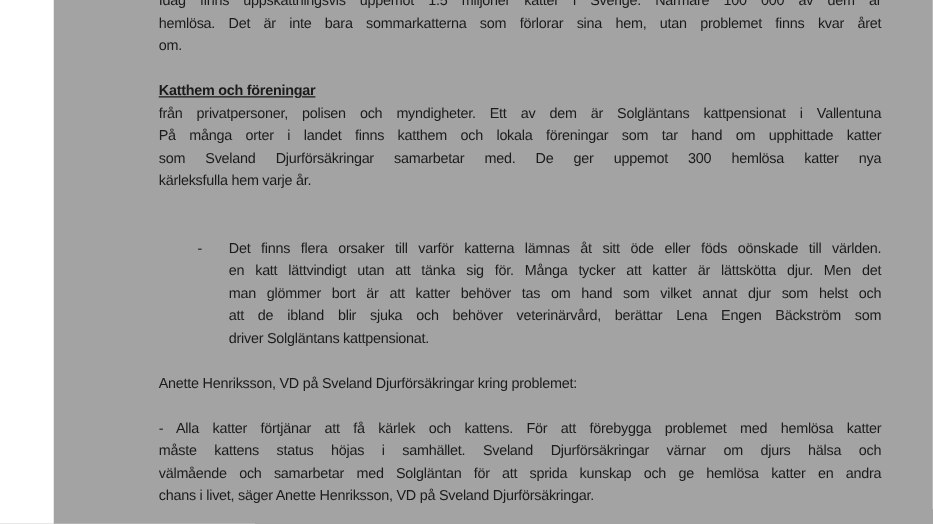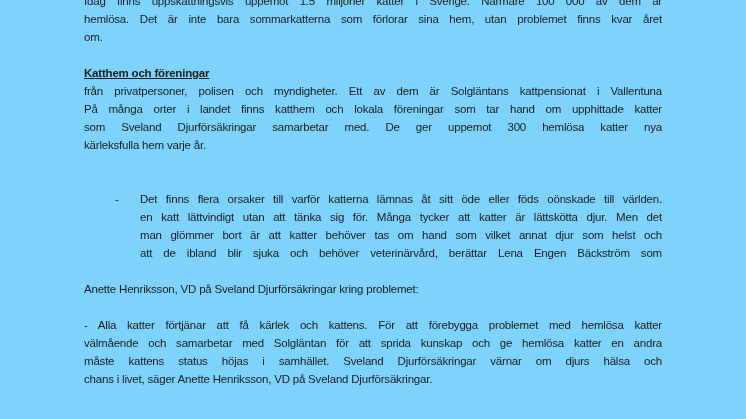--- a/index.html
+++ b/index.html
@@ -6,22 +6,23 @@
     html, body { width: 746px; height: 419px; }
     body {
       background: #ffffff;
       font-family: "Liberation Sans", sans-serif;
       overflow: hidden;
       position: relative;
     }
     .page {
       position: absolute;
       inset: 0;
-      background: #7dd3fc;
+      background: #a3a3a3;
       overflow: hidden;
+      margin-left: 43px;
     }
     .content {
       position: absolute;
       left: 84px;
       top: -8px;
       width: 578px;
       font-size: 11.5px;
       line-height: 18px;
       letter-spacing: -0.2px;
       color: #1b1b1b;
@@ -73,30 +74,31 @@
     <div class="gap"></div>
     <div class="gap"></div>
 
     <div class="dash-item">
       <span class="dash-marker">-</span>
       <div class="dash-text">
         <div class="line">Det finns flera orsaker till varför katterna lämnas åt sitt öde eller föds oönskade till världen.</div>
         <div class="line">en katt lättvindigt utan att tänka sig för. Många tycker att katter är lättskötta djur. Men det</div>
         <div class="line">man glömmer bort är att katter behöver tas om hand som vilket annat djur som helst och</div>
         <div class="line">att de ibland blir sjuka och behöver veterinärvård, berättar Lena Engen Bäckström som</div>
+        <div class="line last">driver Solgläntans kattpensionat.</div>
       </div>
     </div>
 
     <div class="gap"></div>
 
     <div class="line last">Anette Henriksson, VD på Sveland Djurförsäkringar kring problemet:</div>
 
     <div class="gap"></div>
 
     <div class="para">
       <div class="line">- Alla katter förtjänar att få kärlek och kattens. För att förebygga problemet med hemlösa katter</div>
+      <div class="line">måste kattens status höjas i samhället. Sveland Djurförsäkringar värnar om djurs hälsa och</div>
       <div class="line">välmående och samarbetar med Solgläntan för att sprida kunskap och ge hemlösa katter en andra</div>
-      <div class="line">måste kattens status höjas i samhället. Sveland Djurförsäkringar värnar om djurs hälsa och</div>
       <div class="line last">chans i livet, säger Anette Henriksson, VD på Sveland Djurförsäkringar.</div>
     </div>
 
   </div>
 </div>
 
 </body></html>

